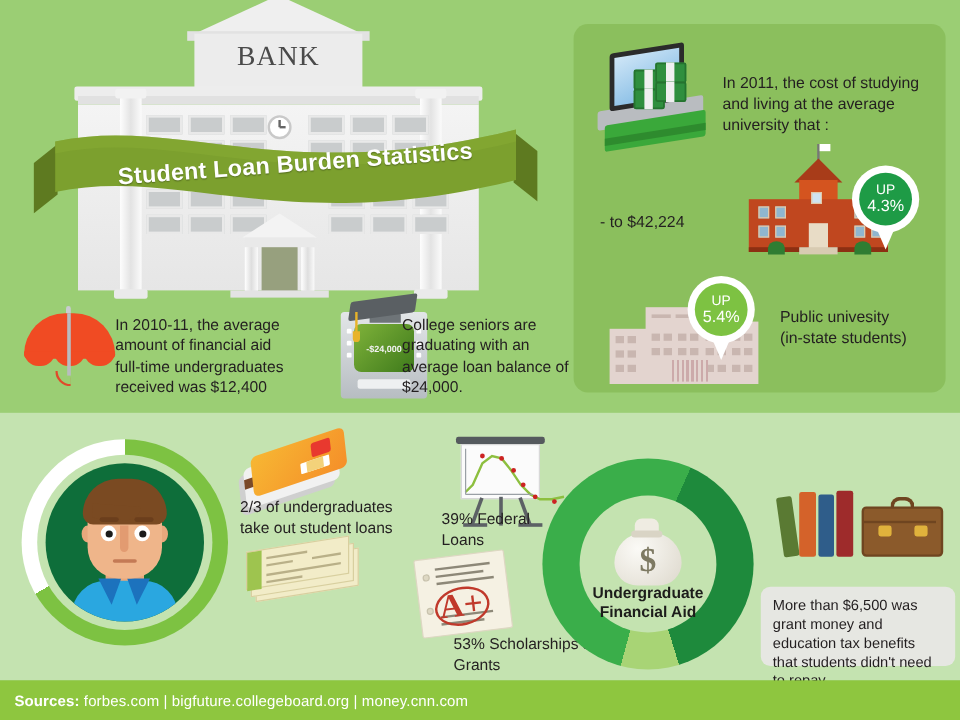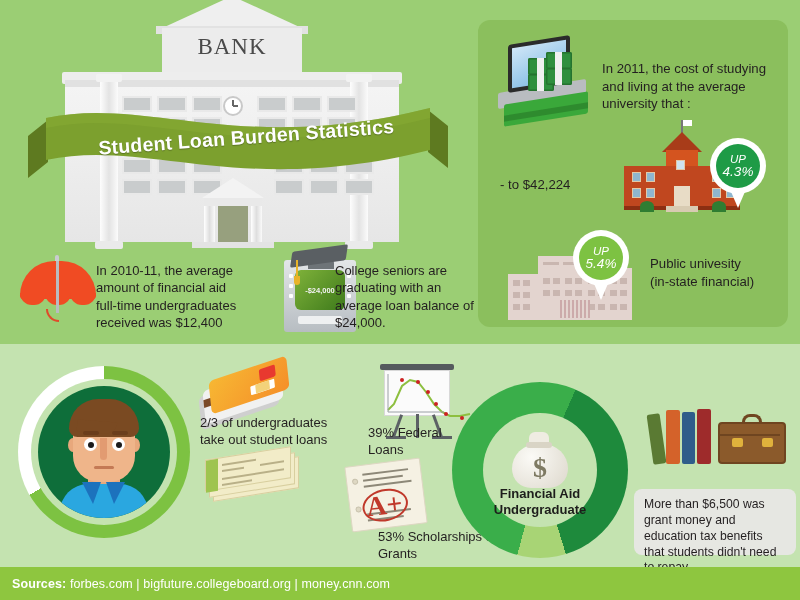--- a/index.html
+++ b/index.html
@@ -156,21 +156,21 @@
   .pb-step{position:absolute;left:48px;top:66px;width:32px;height:6px;background:#d8cbb2;}
   .bush{position:absolute;width:14px;height:11px;background:#2f7d32;border-radius:50% 50% 0 0;}
 
   .pub-bldg{position:absolute;left:508px;top:248px;width:124px;height:72px;}
   .ub-block{position:absolute;background:#e3d4cf;}
   .ub-win{position:absolute;width:7px;height:6px;background:#c9b6b0;}
   .ub-door{position:absolute;left:52px;top:52px;width:30px;height:18px;
     background:repeating-linear-gradient(90deg,#caa,#caa 2px,#e3d4cf 2px,#e3d4cf 4px);}
 
   
-  .pin { position: absolute; width: 56px; height: 72px; font-style: italic; }
+  .pin { position: absolute; width: 56px; height: 72px; }
   .pin-head {
     position: absolute; left: 0; top: 0; width: 56px; height: 56px;
     background: #ffffff; border-radius: 50%;
   }
   .pin-tail {
     position: absolute; left: 16px; top: 42px; width: 0; height: 0;
     border-left: 12px solid transparent; border-right: 12px solid transparent;
     border-top: 28px solid #ffffff;
   }
   .pin-circle {
@@ -477,21 +477,21 @@
     <div class="pin-tail"></div>
     <div class="pin-head"></div>
     <div class="pin-circle" style="background:#7DC242;">
       <span class="pin-up">UP</span>
       <span class="pin-val">5.4%</span>
     </div>
   </div>
 
   <div class="txt" style="left:650px; top:255px; width:140px; font-size:13.2px;">
     <div>Public univesity</div>
-    <div>(in-state financial)</div>
+    <div>(in-state students)</div>
   </div>
 
   <div class="umbrella">
     <div class="umb-tip"></div>
     <div class="umb-top"></div>
     <div class="umb-scal" style="left:0px;"></div>
     <div class="umb-scal" style="left:25px;"></div>
     <div class="umb-scal" style="left:50px;"></div>
     <div class="umb-rod"></div>
     <div class="umb-hook"></div>
@@ -613,22 +613,22 @@
   <div class="donut">
     <div class="donut-ring" style="background: conic-gradient(from 195deg, rgb(58, 174, 74) 0deg, rgb(58, 174, 74) 188.911deg, rgb(30, 138, 60) 188.911deg, rgb(30, 138, 60) 327.921deg, rgb(168, 212, 117) 327.921deg, rgb(168, 212, 117) 360deg);"></div>
     <div class="donut-hole"></div>
     <div class="moneybag">
       <div class="bag-neck"></div>
       <div class="bag-body"></div>
       <div class="bag-tie"></div>
       <div class="bag-dollar">$</div>
     </div>
     <div class="donut-label">
+      <div>Undergraduate</div>
       <div>Financial Aid</div>
-      <div>Undergraduate</div>
     </div>
   </div>
 
 
   <div class="books">
     <div class="book" style="left:0px;width:13px;height:50px;background:#5a7a33;transform:rotate(-8deg);"></div>
     <div class="book" style="left:16px;width:14px;height:54px;background:#d4622a;"></div>
     <div class="book" style="left:32px;width:13px;height:52px;background:#2f5d8a;"></div>
     <div class="book" style="left:47px;width:14px;height:55px;background:#9e2b2b;"></div>
   </div>

